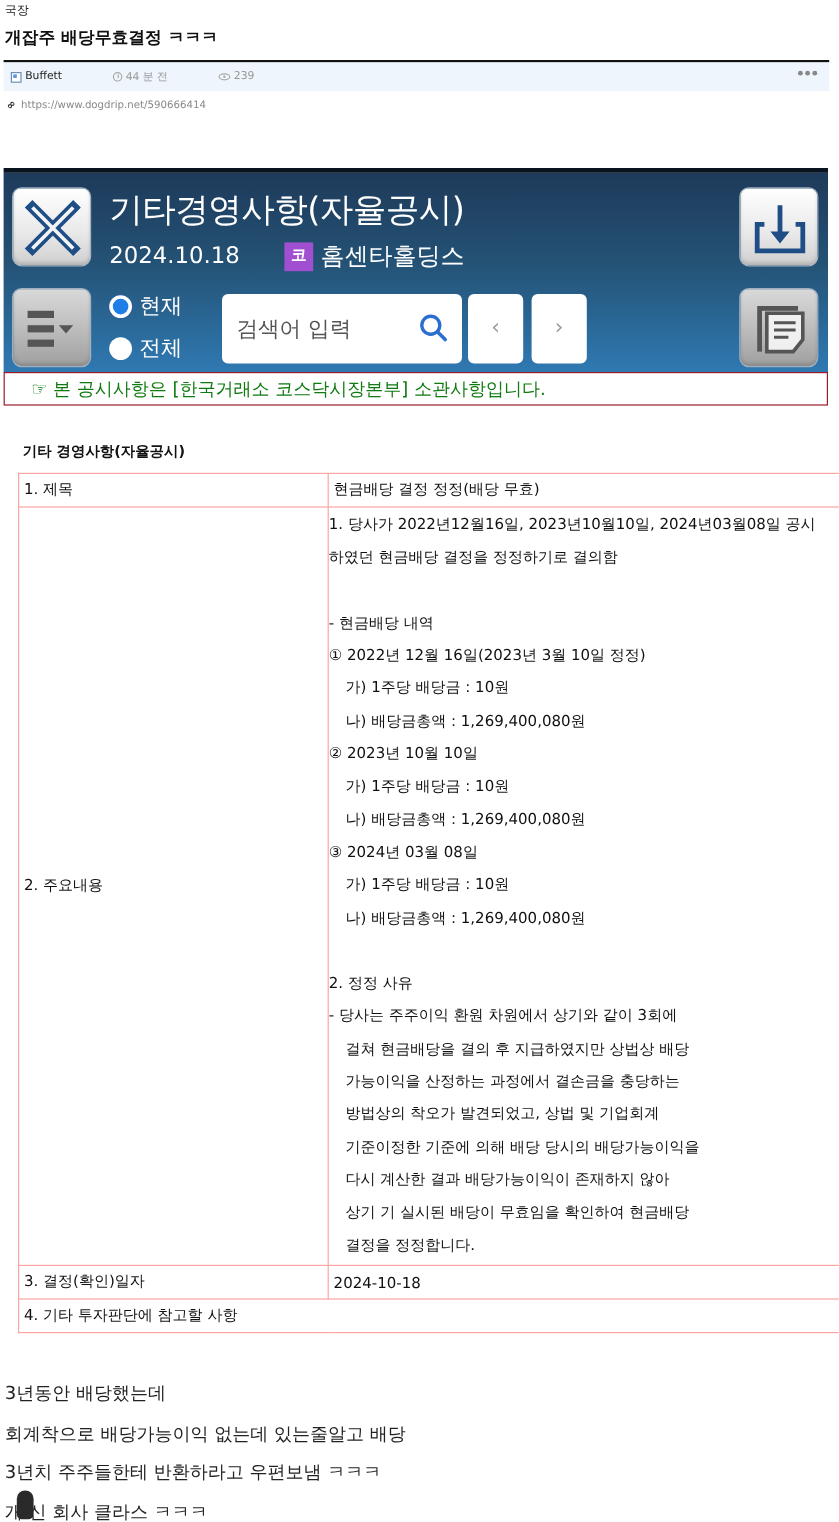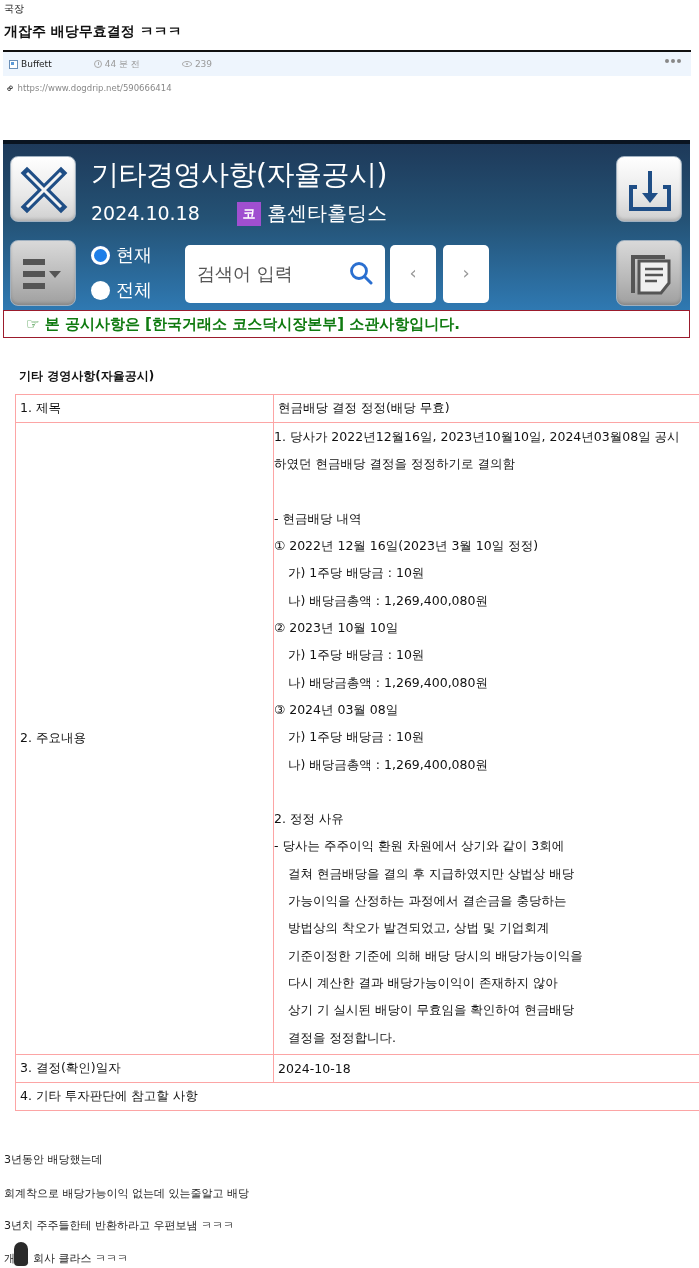--- a/index.html
+++ b/index.html
@@ -40,33 +40,33 @@
   .radio-row.r2 { top: 134px; }
   .radio { width: 19px; height: 19px; border-radius: 50%; background: #fff; }
   .radio.checked { background: #1e7ee8; border: 3px solid #fff; box-shadow: 0 0 0 1px #2a5f9a; }
   .search-box { position: absolute; left: 182px; top: 101px; width: 200px; height: 58px; background: #fff; border-radius: 5px; cursor: text; }
   .search-placeholder { position: absolute; left: 12px; top: 17px; font-size: 18px; color: #555; }
   .search-icon { position: absolute; right: 12px; top: 16px; width: 24px; height: 24px; }
   .nav-btn { position: absolute; top: 101px; width: 46px; height: 58px; background: #fff; border-radius: 5px; color: #999; font-size: 18px; text-align: center; line-height: 56px; cursor: pointer; }
   .prev-btn { left: 387px; }
   .next-btn { left: 440px; }
 
-  .notice { position: absolute; left: 3px; top: 310px; width: 687px; height: 28px; border: 1px solid #9b1b2c; border-top: 1px solid #9b1b2c; background: #fff; font-size: 15px; font-weight: bold; color: #0f7a10; padding-left: 22px; line-height: 26px; }
+  .notice { position: absolute; left: 3px; top: 310px; width: 687px; height: 28px; border: 1px solid #9b1b2c; border-top: 1px solid #9b1b2c; background: #fff; font-size: 15px; font-weight: normal; color: #0f7a10; padding-left: 22px; line-height: 26px; }
 
   .section-title { position: absolute; left: 19px; top: 368px; font-size: 12px; font-weight: bold; color: #111; }
   table.disclosure { position: absolute; left: 15px; top: 394px; width: 690px; border-collapse: collapse; font-size: 12.5px; color: #111; }
   table.disclosure td { border: 1px solid #fca5a5; padding: 0 4px; vertical-align: middle; }
   table.disclosure td.label { width: 258px; }
   .row-h { height: 28px; }
   .content-cell { padding: 0 0 0 0 !important; vertical-align: top !important; }
   .content-line { height: 27.3px; line-height: 27.3px; white-space: nowrap; overflow: hidden; font-size: 12.5px; }
   .content-line.indent { padding-left: 14px; }
   .content-line.indent2 { padding-left: 14px; }
 
-  .body-text { position: absolute; left: 4px; font-size: 11px; color: #222; }
+  .body-text { position: absolute; left: 4px; font-size: 15px; color: #222; }
   .redact { position: absolute; left: 14px; top: 1242px; width: 14px; height: 24px; background: #2a2a2a; border-radius: 7px 7px 4px 4px; }
 </style>
 </head>
 <body>
 
 <div class="category">국장</div>
 <div class="post-title">개잡주 배당무효결정 ㅋㅋㅋ</div>
 <div class="title-rule"></div>
 <div class="meta-bar">
   <div class="author">

